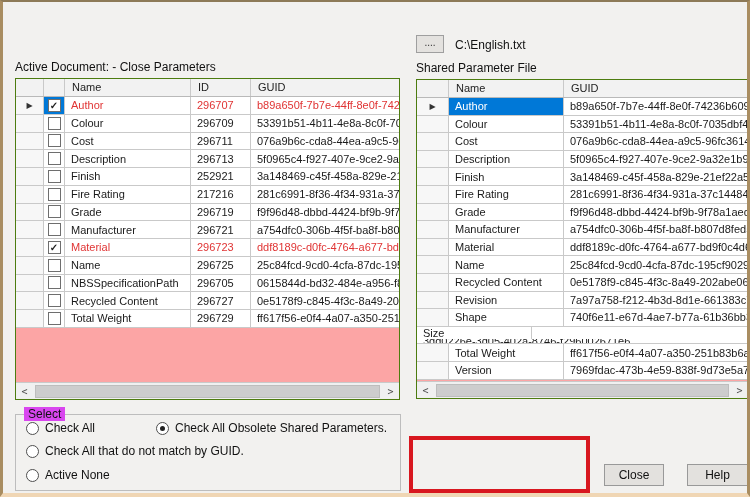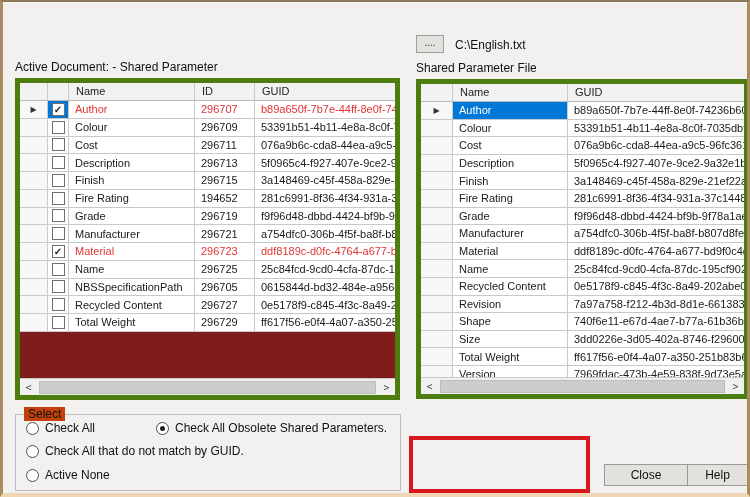--- a/index.html
+++ b/index.html
@@ -28,21 +28,21 @@
   }
   .title-text{ font-size:12px; color:#111; margin-left:8px; }
   .close-btn{
     position:absolute; right:10px; top:1px; width:24px; height:20px;
     font-size:15px; color:#444; text-align:center; line-height:20px; cursor:pointer;
   }
 
   .section-label{ position:absolute; font-size:12px; color:#111; }
 
   
-  .grid{ position:absolute; background:#7f1d1d; border:5px solid #4d7c0f; }
+  .grid{ position:absolute; background:#fca5a5; border:1px solid #4d7c0f; }
   .ghead{ position:absolute; left:0; right:0; top:0; height:18px; display:flex; background:#f2f2f2; border-bottom:1px solid #b9b9b9; }
   .ghead .hcell{ font-size:11px; color:#222; padding:2px 0 0 7px; border-right:1px solid #c9c9c9; overflow:hidden; white-space:nowrap; }
   .grows{ position:absolute; left:0; right:0; }
   .grow{ display:flex; background:#ffffff; border-bottom:1px solid #c9c9c9; }
   .cell{ font-size:11px; color:#1a1a1a; border-right:1px solid #c9c9c9; overflow:hidden; white-space:nowrap; display:flex; align-items:center; }
   .cell.txt{ padding-left:6px; }
   .cell.sel{ justify-content:center; background:#f7f7f7; }
   .sel .arrow{ font-size:8px; color:#333; }
   .cb{ width:13px; height:13px; background:#fff; border:1px solid #6e6e6e; margin:0 auto;
        font-size:10px; line-height:11px; text-align:center; color:#1d1d1d; font-weight:bold; }
@@ -60,21 +60,21 @@
   
   .browse-btn{
     position:absolute; left:413px; top:33px; width:28px; height:18px;
     background:#e4e2df; border:1px solid #9f9f9f; font-size:10px; color:#333;
     text-align:center; line-height:14px; cursor:pointer;
   }
   .path-label{ position:absolute; left:452px; top:36px; font-size:12px; color:#111; }
 
   
   .groupbox{ position:absolute; left:12px; top:412px; width:386px; height:77px; border:1px solid #bdbdbd; }
-  .groupbox .legend{ position:absolute; left:8px; top:-8px; background:#c2410c; padding:0 4px; font-size:12px; color:#111; }
+  .groupbox .legend{ position:absolute; left:8px; top:-8px; background:#d946ef; padding:0 4px; font-size:12px; color:#111; }
   .radio-item{ position:absolute; display:flex; align-items:center; cursor:pointer; }
   .radio-circle{ width:13px; height:13px; border:1px solid #4f4f4f; border-radius:50%; background:#fff; position:relative; }
   .radio-item.on .radio-circle::after{
     content:""; position:absolute; left:3px; top:3px; width:5px; height:5px; border-radius:50%; background:#222;
   }
   .radio-label{ font-size:12px; color:#111; margin-left:6px; }
 
   .checkbox-item{ position:absolute; display:flex; align-items:center; cursor:pointer; }
   .checkbox-box{ width:13px; height:13px; border:1px solid #4f4f4f; background:#fff; }
   .checkbox-label{ font-size:12px; color:#111; margin-left:6px; }
@@ -90,21 +90,21 @@
     position:absolute; left:406px; top:434px; width:181px; height:57px;
     border:4px solid var(--annot); pointer-events:none;
   }
 </style>
 </head>
 <body>
 
 <div class="window">
 
 
-  <div class="section-label" style="left:12px; top:58px;">Active Document: - Shared Parameter</div>
+  <div class="section-label" style="left:12px; top:58px;">Active Document: - Close Parameters</div>
 
   <div class="grid" style="left:12px; top:76px; width:385px; height:322px;">
     <div class="ghead">
       <div class="hcell" style="width:28px;"></div>
       <div class="hcell" style="width:21px;"></div>
       <div class="hcell" style="width:126px;">Name</div>
       <div class="hcell" style="width:60px;">ID</div>
       <div class="hcell" style="flex:1; border-right:none;">GUID</div>
     </div>
     <div class="grows" id="active-rows" style="top:18px;">
@@ -145,30 +145,30 @@
           <div class="cell txt" style="width:126px">Description</div>
           <div class="cell txt" style="width:60px">296713</div>
           <div class="cell txt" style="flex:1;border-right:none">5f0965c4-f927-407e-9ce2-9a32e1b98...</div>
         </div>
         <div class="grow" style="height: 17.75px;">
           <div class="cell sel" style="width:28px"></div>
           <div class="cell chk" style="width:21px">
             <span class="cb"></span>
           </div>
           <div class="cell txt" style="width:126px">Finish</div>
-          <div class="cell txt" style="width:60px">296715</div>
+          <div class="cell txt" style="width:60px">252921</div>
           <div class="cell txt" style="flex:1;border-right:none">3a148469-c45f-458a-829e-21ef22a5cf2f</div>
         </div>
         <div class="grow" style="height: 17.75px;">
           <div class="cell sel" style="width:28px"></div>
           <div class="cell chk" style="width:21px">
             <span class="cb"></span>
           </div>
           <div class="cell txt" style="width:126px">Fire Rating</div>
-          <div class="cell txt" style="width:60px">194652</div>
+          <div class="cell txt" style="width:60px">217216</div>
           <div class="cell txt" style="flex:1;border-right:none">281c6991-8f36-4f34-931a-37c14484e...</div>
         </div>
         <div class="grow" style="height: 17.75px;">
           <div class="cell sel" style="width:28px"></div>
           <div class="cell chk" style="width:21px">
             <span class="cb"></span>
           </div>
           <div class="cell txt" style="width:126px">Grade</div>
           <div class="cell txt" style="width:60px">296719</div>
           <div class="cell txt" style="flex:1;border-right:none">f9f96d48-dbbd-4424-bf9b-9f78a1aed5d0</div>
@@ -307,21 +307,21 @@
         <div class="grow" style="height: 17.6px; text-align: right;">
           <div class="cell sel" style="width:32px"></div>
           <div class="cell txt namecell" style="width:115px">Revision</div>
           <div class="cell txt" style="flex:1;border-right:none">7a97a758-f212-4b3d-8d1e-661383c79e4d</div>
         </div>
         <div class="grow" style="height: 17.6px;">
           <div class="cell sel" style="width:32px"></div>
           <div class="cell txt namecell" style="width:115px">Shape</div>
           <div class="cell txt" style="flex:1;border-right:none">740f6e11-e67d-4ae7-b77a-61b36bb37bde</div>
         </div>
-        <div class="grow" style="height: 17.6px;">
+        <div class="grow" style="height: 17.6px; flex-direction: column;">
           <div class="cell sel" style="width:32px"></div>
           <div class="cell txt namecell" style="width:115px">Size</div>
           <div class="cell txt" style="flex:1;border-right:none">3dd0226e-3d05-402a-8746-f296002671e6</div>
         </div>
         <div class="grow" style="height: 17.6px;">
           <div class="cell sel" style="width:32px"></div>
           <div class="cell txt namecell" style="width:115px">Total Weight</div>
           <div class="cell txt" style="flex:1;border-right:none">ff617f56-e0f4-4a07-a350-251b83b6a0df</div>
         </div>
         <div class="grow" style="height: 17.6px;">
@@ -353,16 +353,16 @@
     </div>
     <div class="radio-item" style="left:10px; top:53px;">
       <div class="radio-circle"></div>
       <div class="radio-label">Active None</div>
     </div>
   </div>
 
 
   <div class="annotation-rect"></div>
 
-  <div class="btn" style="left:601px; top:462px; width:84px; height:22px;">Close</div>
+  <div class="btn" style="left:601px; top:462px; width:60px; height:22px;">Close</div>
   <div class="btn" style="left:684px; top:462px; width:61px; height:22px;">Help</div>
 
 </div>
 
 </body></html>

